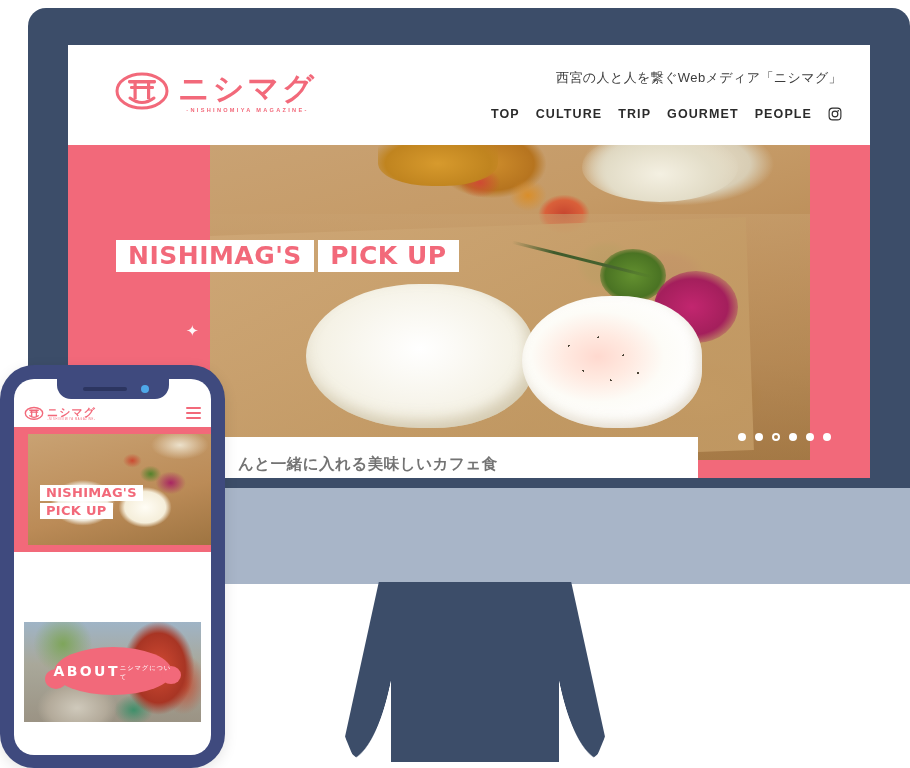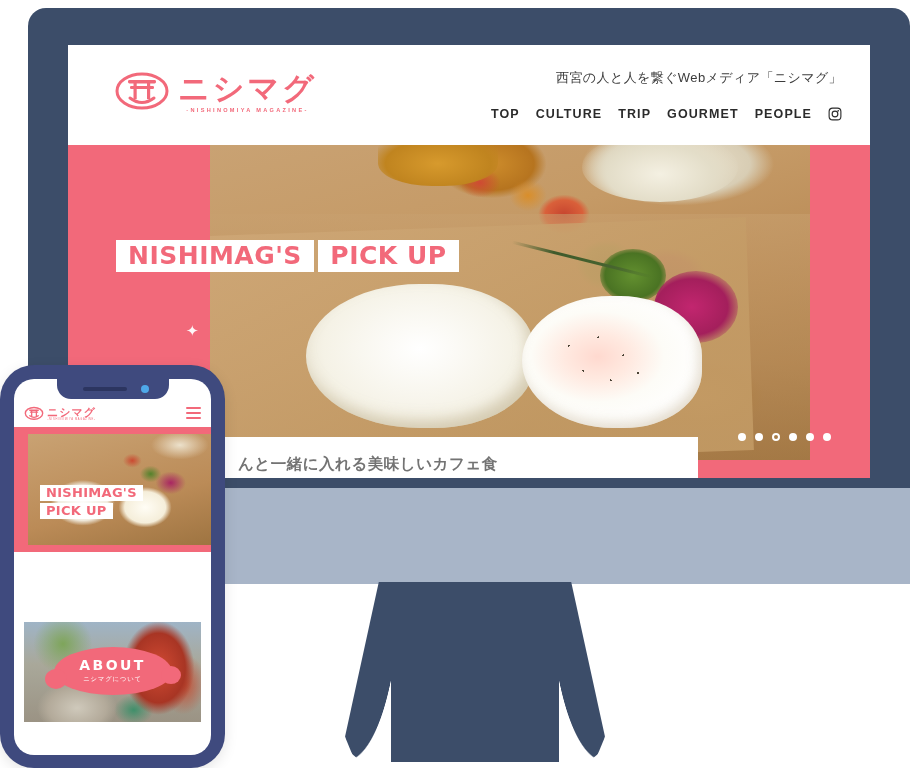--- a/index.html
+++ b/index.html
@@ -267,21 +267,21 @@
       radial-gradient(ellipse 40px 40px at 22% 22%, #7ea55a 0%, rgba(126,165,90,0) 74%),
       radial-gradient(ellipse 50px 34px at 30% 86%, #cfc9bb 0%, #b3aa9a 58%, rgba(179,170,154,0) 80%),
       radial-gradient(ellipse 26px 20px at 62% 88%, #3f8f6a 0%, rgba(63,143,106,0) 76%),
       linear-gradient(180deg,#9fb4c6 0%, #a9a89a 42%, #9b9384 100%);
     background-color:#9e9a8c;
   }
   .about-bubble{
     position:absolute; left:50%; top:50%; transform:translate(-50%,-52%);
     width:118px; height:48px; background:#f2697a;
     border-radius:50% 50% 50% 50% / 52% 52% 48% 48%;
-    display:flex; flex-direction:column; align-items:center; justify-content:center;
+    display:flex; align-items:center; justify-content:center;
   }
   .about-bubble:before{
     content:""; position:absolute; left:-9px; top:46%; width:22px; height:20px;
     background:#f2697a; border-radius:50%;
   }
   .about-bubble:after{
     content:""; position:absolute; right:-9px; top:40%; width:20px; height:18px;
     background:#f2697a; border-radius:50%;
   }
   .about-en{

